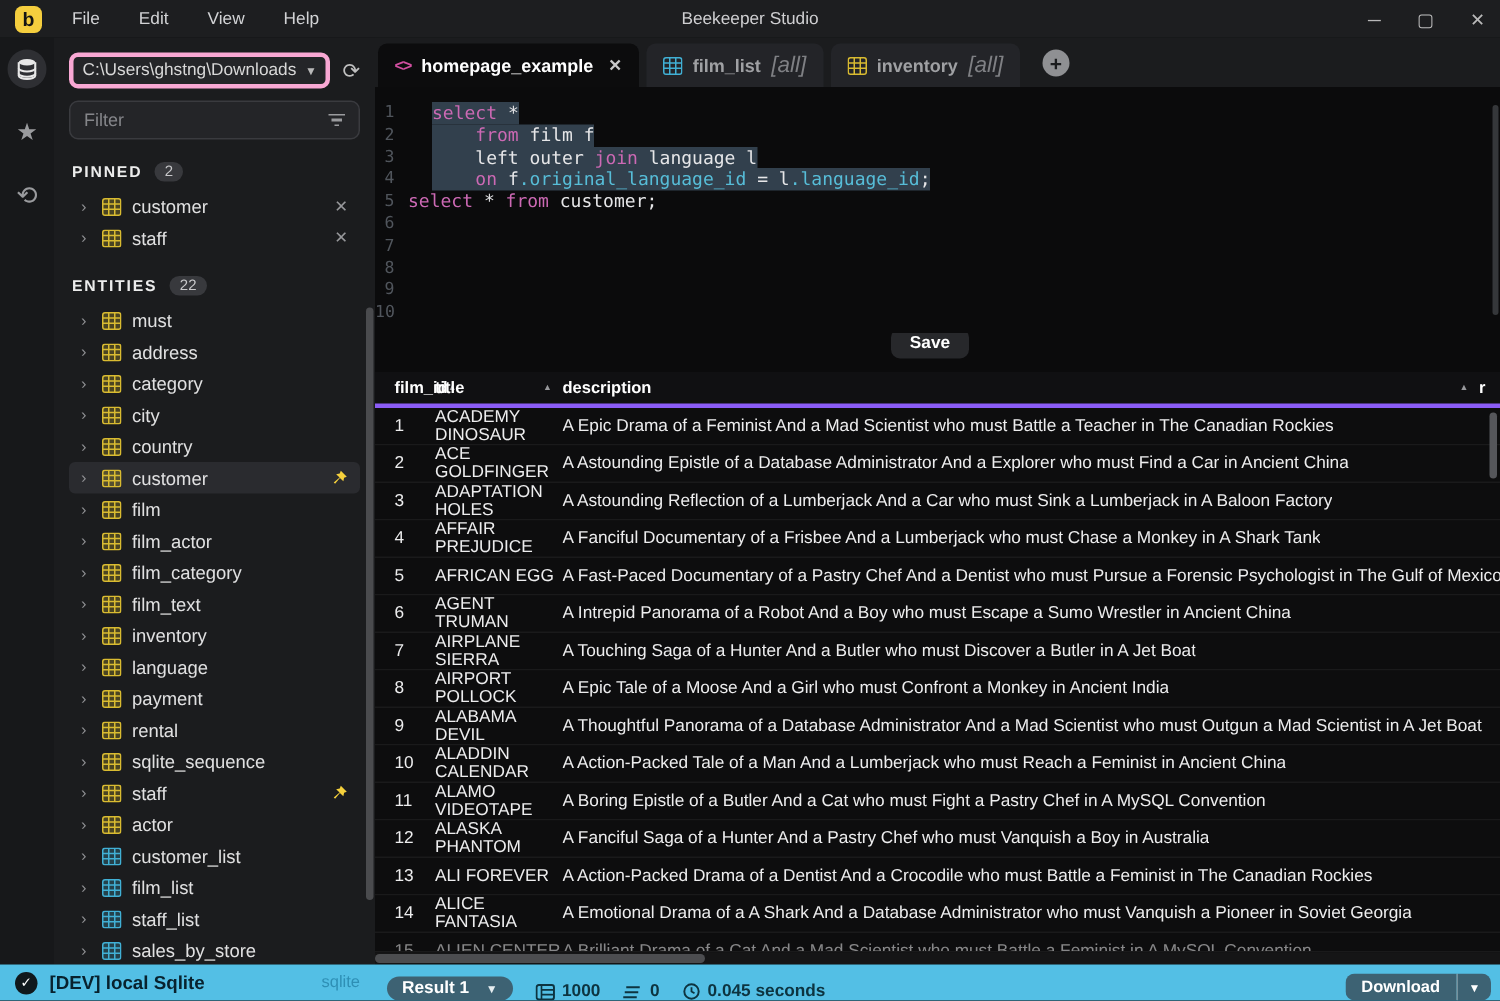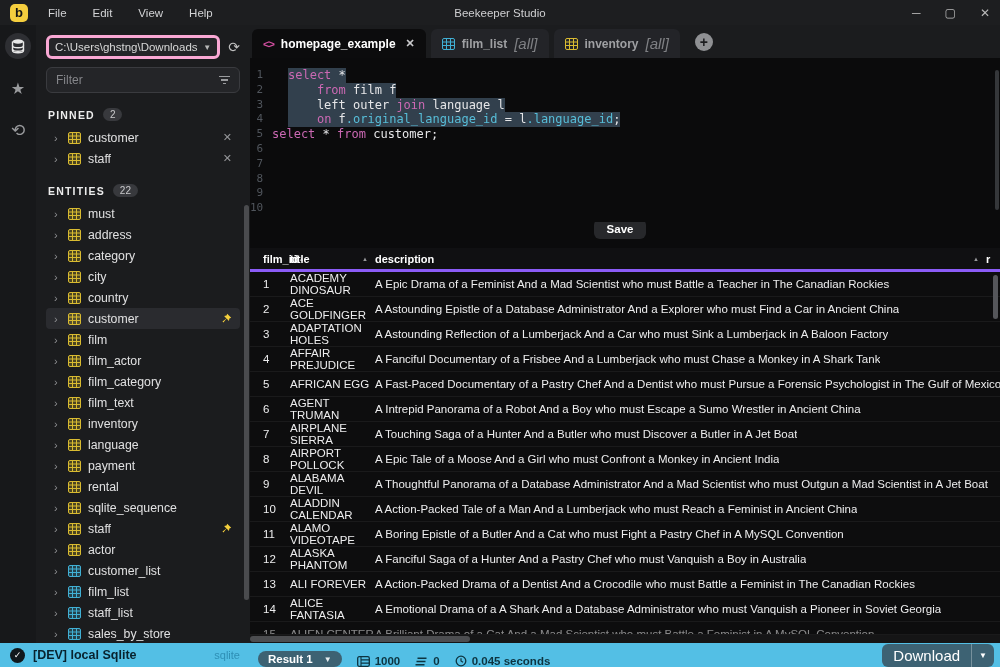--- a/index.html
+++ b/index.html
@@ -127,21 +127,21 @@
   .dialect { margin-left:auto; font-size:11px; color:#2e8fb5; }
   .status-main { flex:1; display:flex; align-items:flex-end; gap:15px; padding-left:8px; }
   .result-btn { background:#3d6273; color:#fff; font-size:11.5px; font-weight:bold;
     border-radius:9px; padding:2px 10px; display:flex; align-items:center; gap:7px; }
   .result-btn .caret { color:#e6edf0; }
   .stat { display:flex; align-items:center; gap:5px; font-size:11.5px; font-weight:bold;
     color:#0d3440; }
   .stat svg { display:block; }
   .btn-download { margin-left:auto; margin-right:6px; display:flex; border-radius:6px;
     overflow:hidden; }
-  .dl-main { background:#3d6273; color:#fff; font-size:15px; font-weight:normal; padding:3px 11px; }
+  .dl-main { background:#3d6273; color:#fff; font-size:11px; font-weight:bold; padding:3px 11px; }
   .dl-caret { background:#3d6273; color:#fff; font-size:8px; padding:3px 7px;
     border-left:1px solid rgba(255,255,255,0.3); display:flex; align-items:center; }
 </style>
 </head>
 <body>
 
 <div class="titlebar">
   <div class="logo">b</div>
   <div class="menus">
     <span class="menu-item">File</span>

